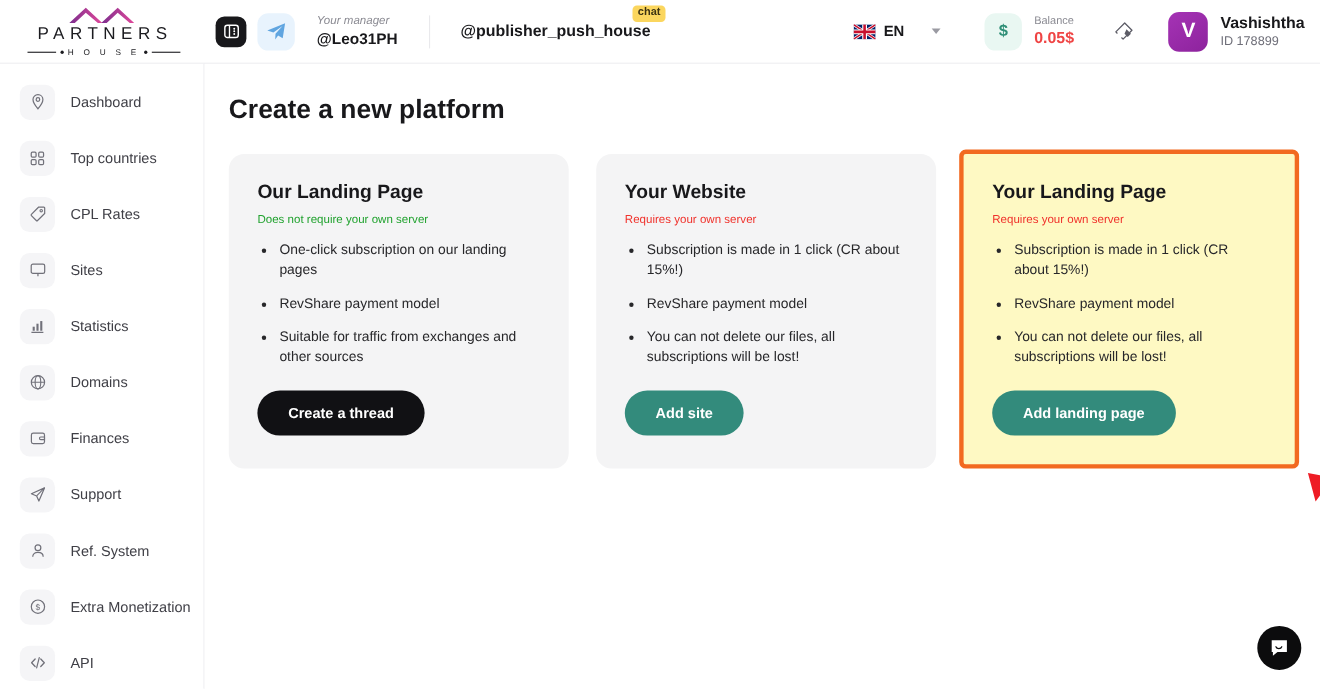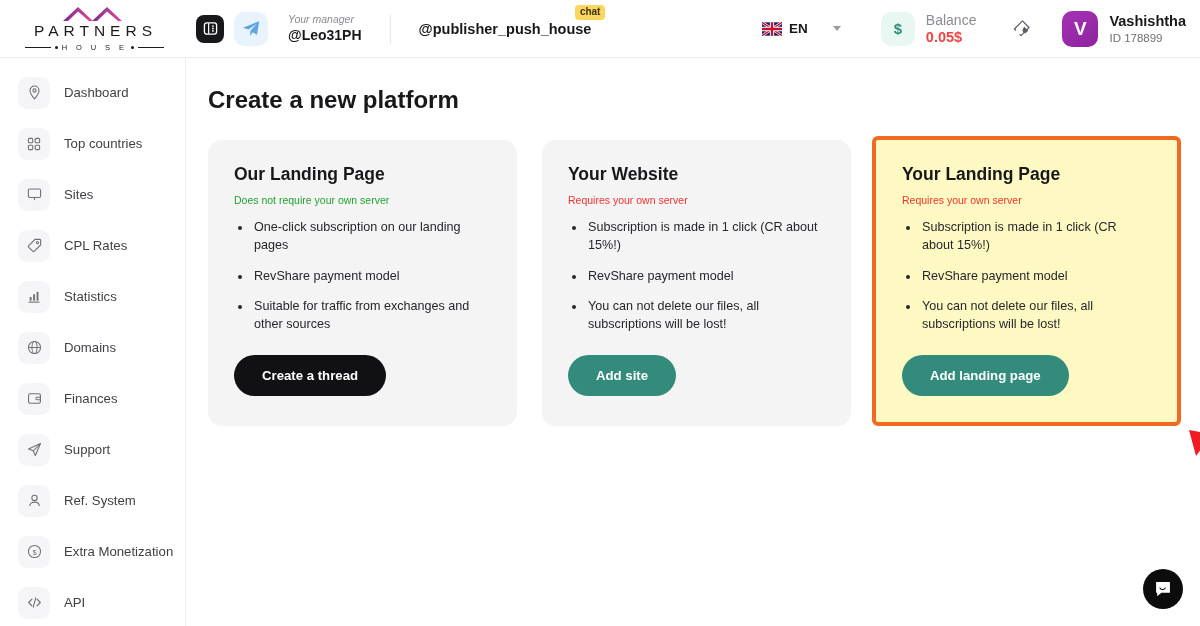--- a/index.html
+++ b/index.html
@@ -74,21 +74,21 @@
   .lang-text { font-size: 13.5px; font-weight: 700; color: #18181b; }
   .caret { width: 0; height: 0; border-left: 4px solid transparent;
            border-right: 4px solid transparent; border-top: 5px solid #9a9aa2; margin-left: 18px; }
 
   .bal-wrap { display: flex; align-items: center; gap: 11px; margin-left: 40px; }
   .bal-icon {
     width: 34px; height: 34px; border-radius: 10px; background: #e9f7f2;
     display: flex; align-items: center; justify-content: center;
     color: #2f8f77; font-size: 15px; font-weight: 700;
   }
-  .bal-label { font-size: 14px; color: #8b8b93; line-height: 1.2; }
+  .bal-label { font-size: 10px; color: #8b8b93; line-height: 1.2; }
   .bal-val { font-size: 14.5px; font-weight: 700; color: #ef4444; margin-top: 1px; }
 
   .megaphone { margin-left: 36px; cursor: pointer; display: flex; align-items: center; }
 
   .user { display: flex; align-items: center; gap: 11px; margin-left: 28px; cursor: pointer; }
   .avatar {
     width: 36px; height: 36px; border-radius: 10px;
     background: linear-gradient(145deg,#a533b5 0%, #8d239d 100%);
     color: #fff; font-size: 19px; font-weight: 700;
     display: flex; align-items: center; justify-content: center;
@@ -288,35 +288,35 @@
           <rect x="3" y="11.5" width="5.5" height="5.5" rx="1.3" fill="none" stroke="#71717a" stroke-width="1.4"></rect>
           <rect x="11.5" y="11.5" width="5.5" height="5.5" rx="1.3" fill="none" stroke="#71717a" stroke-width="1.4"></rect>
         </svg>
     </span>
     <span class="nav-label">Top countries</span>
   </div>
 
   <div class="nav-item">
     <span class="nav-ico">
       <svg width="17" height="17" viewBox="0 0 20 20">
+          <path d="M10.6 2.8 H16.4 a0.8 0.8 0 0 1 0.8 0.8 V9.4 L9.6 17 a1 1 0 0 1-1.4 0 L3 11.8 a1 1 0 0 1 0-1.4 Z" fill="none" stroke="#71717a" stroke-width="1.3"></path>
+          <circle cx="13.5" cy="6.5" r="1.3" fill="none" stroke="#71717a" stroke-width="1.2"></circle>
+        </svg>
+    </span>
+    <span class="nav-label">CPL Rates</span>
+  </div>
+
+  <div class="nav-item">
+    <span class="nav-ico">
+      <svg width="17" height="17" viewBox="0 0 20 20">
           <rect x="2.8" y="3.6" width="14.4" height="10" rx="1.8" fill="none" stroke="#71717a" stroke-width="1.3"></rect>
           <line x1="10" y1="13.6" x2="10" y2="16.6" stroke="#71717a" stroke-width="1.3"></line>
         </svg>
     </span>
     <span class="nav-label">Sites</span>
-  </div>
-
-  <div class="nav-item">
-    <span class="nav-ico">
-      <svg width="17" height="17" viewBox="0 0 20 20">
-          <path d="M10.6 2.8 H16.4 a0.8 0.8 0 0 1 0.8 0.8 V9.4 L9.6 17 a1 1 0 0 1-1.4 0 L3 11.8 a1 1 0 0 1 0-1.4 Z" fill="none" stroke="#71717a" stroke-width="1.3"></path>
-          <circle cx="13.5" cy="6.5" r="1.3" fill="none" stroke="#71717a" stroke-width="1.2"></circle>
-        </svg>
-    </span>
-    <span class="nav-label">CPL Rates</span>
   </div>
 
   <div class="nav-item">
     <span class="nav-ico">
       <svg width="16" height="16" viewBox="0 0 20 20">
           <line x1="3.2" y1="16.4" x2="16.8" y2="16.4" stroke="#71717a" stroke-width="1.4"></line>
           <rect x="4.6" y="10" width="2.4" height="4.6" fill="#71717a"></rect>
           <rect x="8.9" y="6.6" width="2.4" height="8" fill="#71717a"></rect>
           <rect x="13.2" y="3.6" width="2.4" height="11" fill="#71717a"></rect>
         </svg>

